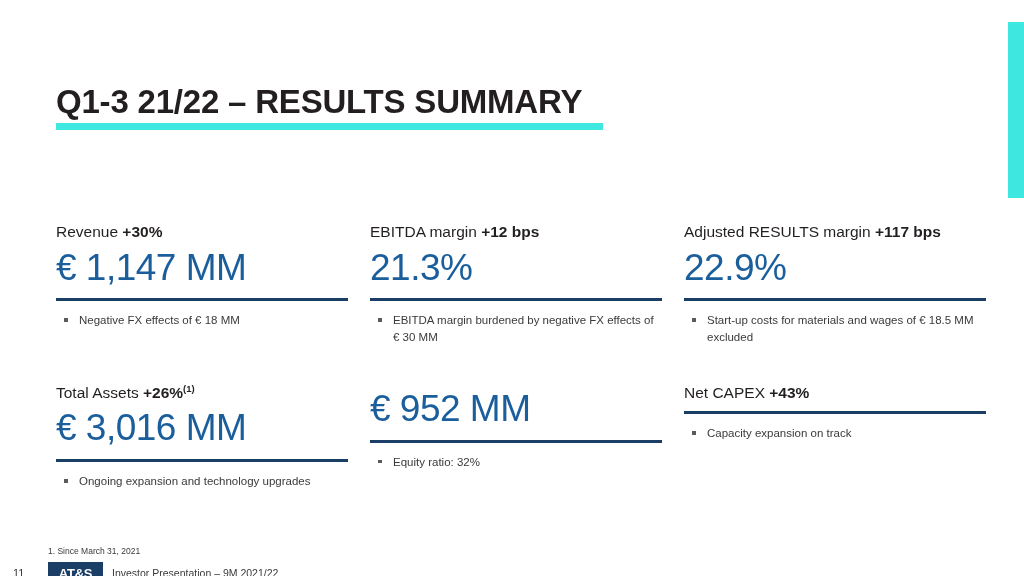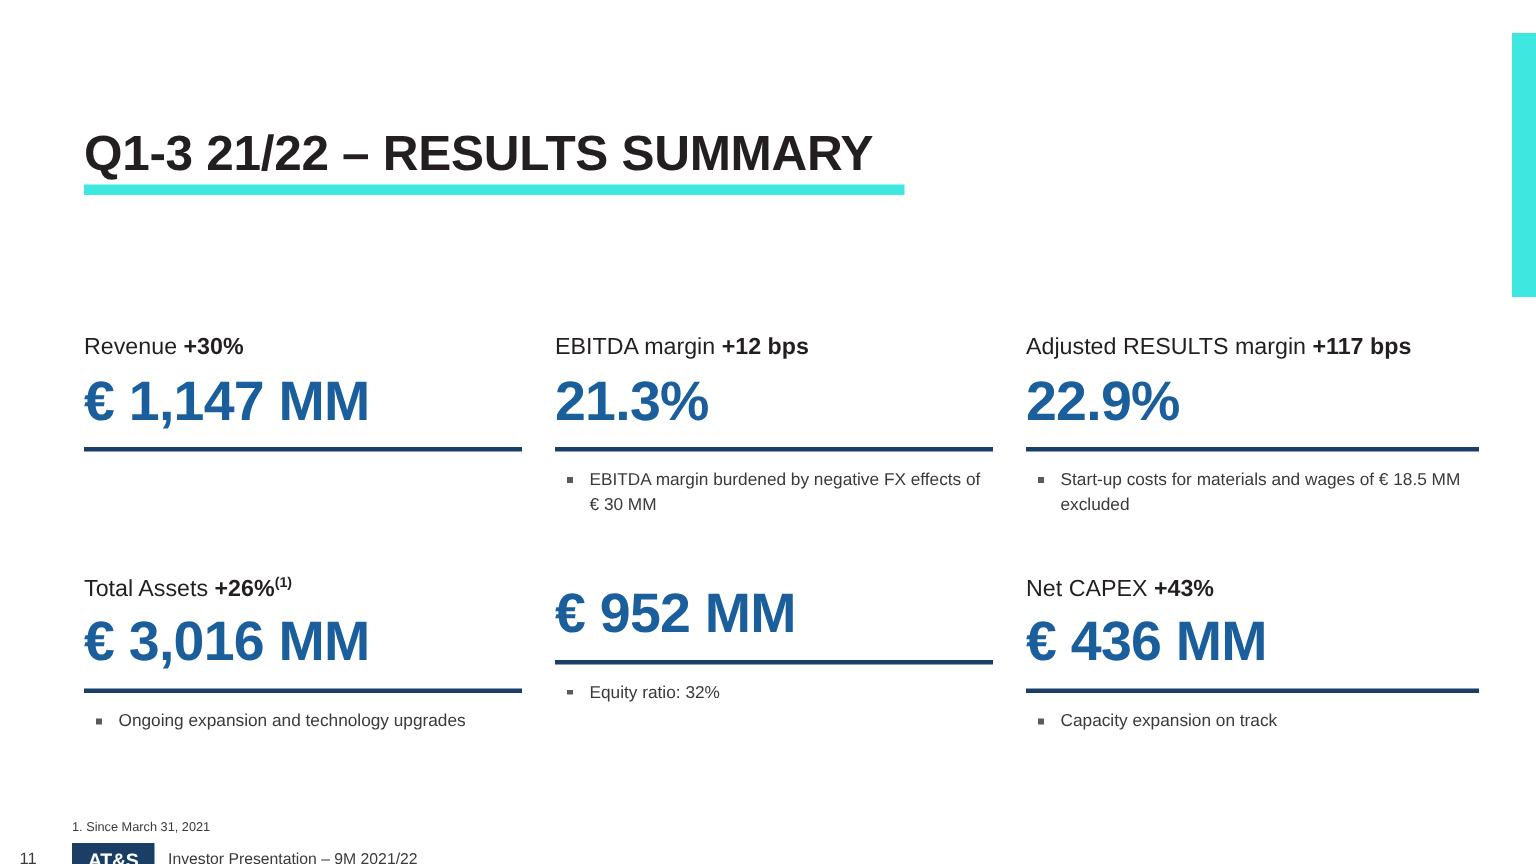--- a/index.html
+++ b/index.html
@@ -76,21 +76,21 @@
   .kpi-label .delta {
     font-weight: bold;
   }
   .kpi-label .fnote {
     font-size: 9.5px;
     vertical-align: super;
     font-weight: bold;
   }
   .kpi-value {
     font-size: 37px;
-    font-weight: bold;
+    font-weight: normal;
     color: #1B5E9C;
     line-height: 1.18;
     margin-top: 4px;
     letter-spacing: -0.5px;
     white-space: nowrap;
   }
   .kpi-rule {
     height: 3px;
     background: #1B3E66;
     margin-top: 9px;
@@ -176,20 +176,23 @@
     <div class="slide-title">Q1-3 21/22 – RESULTS SUMMARY</div>
     <div class="title-rule"></div>
   </div>
 
   <div class="kpi-grid">
 
     <div class="kpi-card">
       <div class="kpi-label"><span>Revenue </span><span class="delta">+30%</span><span class="fnote"></span></div>
       <div class="kpi-value">€ 1,147 MM</div>
       <div class="kpi-rule"></div>
+      <ul class="kpi-bullets">
+        <li><span class="sq"></span><span>Negative FX effects of € 18 MM</span></li>
+      </ul>
     </div>
 
     <div class="kpi-card">
       <div class="kpi-label"><span>EBITDA margin </span><span class="delta">+12 bps</span><span class="fnote"></span></div>
       <div class="kpi-value">21.3%</div>
       <div class="kpi-rule"></div>
       <ul class="kpi-bullets">
         <li><span class="sq"></span><span>EBITDA margin burdened by negative FX effects of € 30 MM</span></li>
       </ul>
     </div>
@@ -215,21 +218,20 @@
     <div class="kpi-card">
       <div class="kpi-value">€ 952 MM</div>
       <div class="kpi-rule"></div>
       <ul class="kpi-bullets">
         <li><span class="sq"></span><span>Equity ratio: 32%</span></li>
       </ul>
     </div>
 
     <div class="kpi-card">
       <div class="kpi-label"><span>Net CAPEX </span><span class="delta">+43%</span><span class="fnote"></span></div>
-      <div class="kpi-value">€ 436 MM</div>
       <div class="kpi-rule"></div>
       <ul class="kpi-bullets">
         <li><span class="sq"></span><span>Capacity expansion on track</span></li>
       </ul>
     </div>
 
   </div>
 
   <div class="footnote">1. Since March 31, 2021</div>
 

